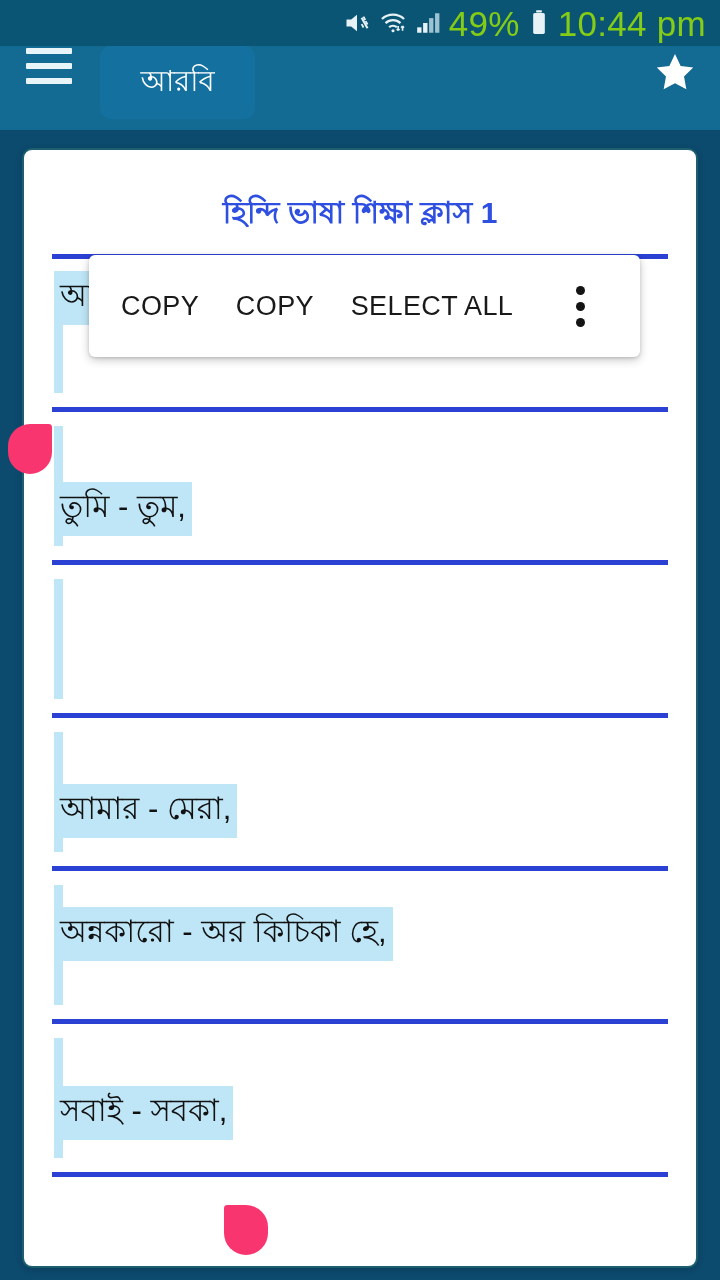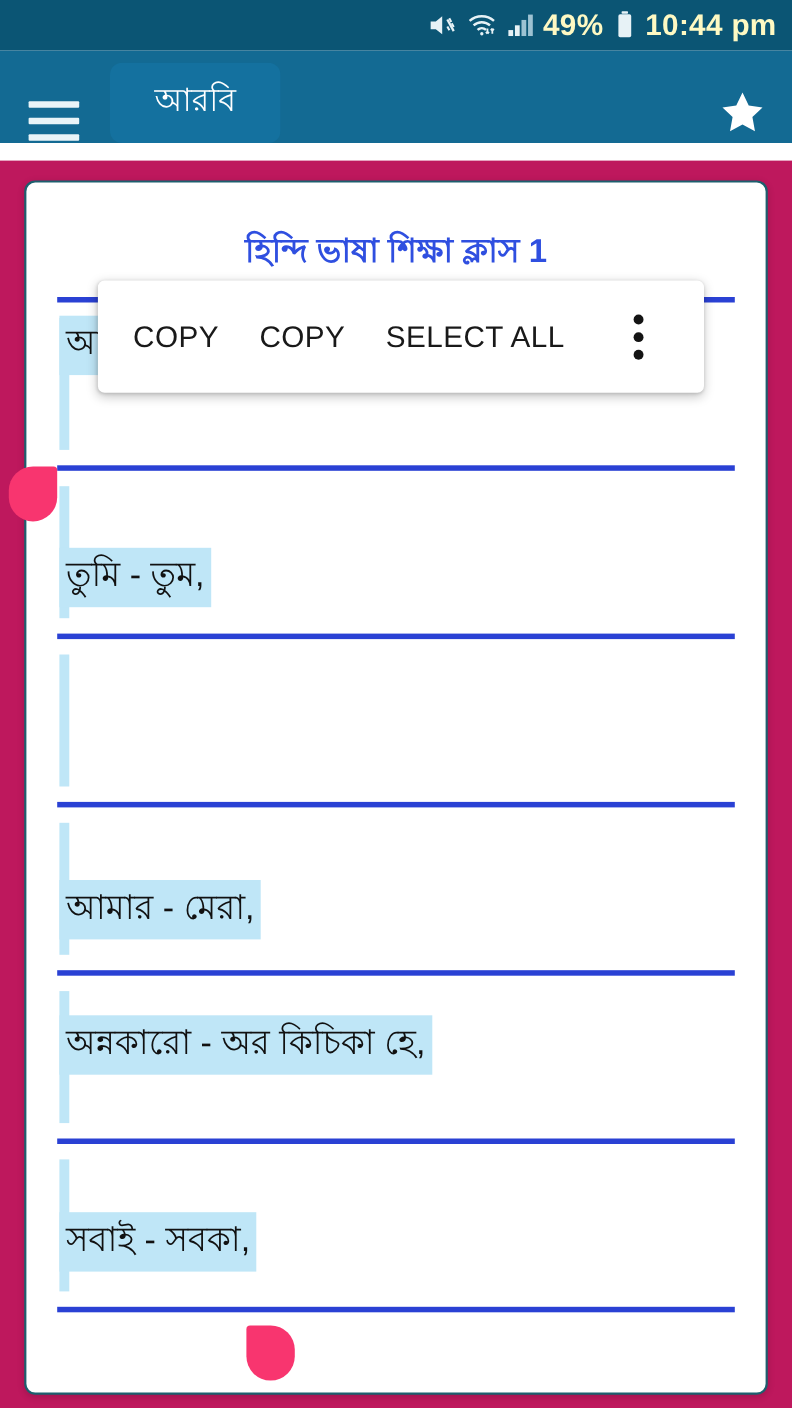--- a/index.html
+++ b/index.html
@@ -25,35 +25,34 @@
     padding-right: 14px;
     box-sizing: border-box;
   }
   .status-icons {
     display: flex;
     align-items: center;
     gap: 8px;
     color: #e7f2f6;
   }
   .status-text {
-    color: #fef9c3;
-    font-size: 27px;
+    color: #84cc16;
+    font-size: 35px;
     letter-spacing: 0.3px;
     line-height: 1;
     white-space: nowrap;
-    font-weight: bold;
   }
   .sb-icon { display: block; }
 
   
   .toolbar {
     height: 84px;
     background: #136a93;
     display: flex;
-    align-items: flex-end;
+    align-items: flex-start;
     padding: 0 18px 0 26px;
     box-sizing: border-box;
     gap: 0;
   }
   .hamburger {
     width: 46px;
     height: 40px;
     display: flex;
     flex-direction: column;
     justify-content: center;
@@ -103,22 +102,21 @@
     margin-left: 6px;
   }
 
   
   .content-area {
     position: absolute;
     top: 130px;
     left: 0;
     right: 0;
     bottom: 0;
-    background: #be185d;
-    margin-top: 16px;
+    background: #0c4a6e;
   }
   .card {
     position: absolute;
     left: 22px;
     top: 18px;
     right: 22px;
     bottom: 12px;
     background: #ffffff;
     border: 2px solid #1d5f6e;
     border-radius: 10px;

